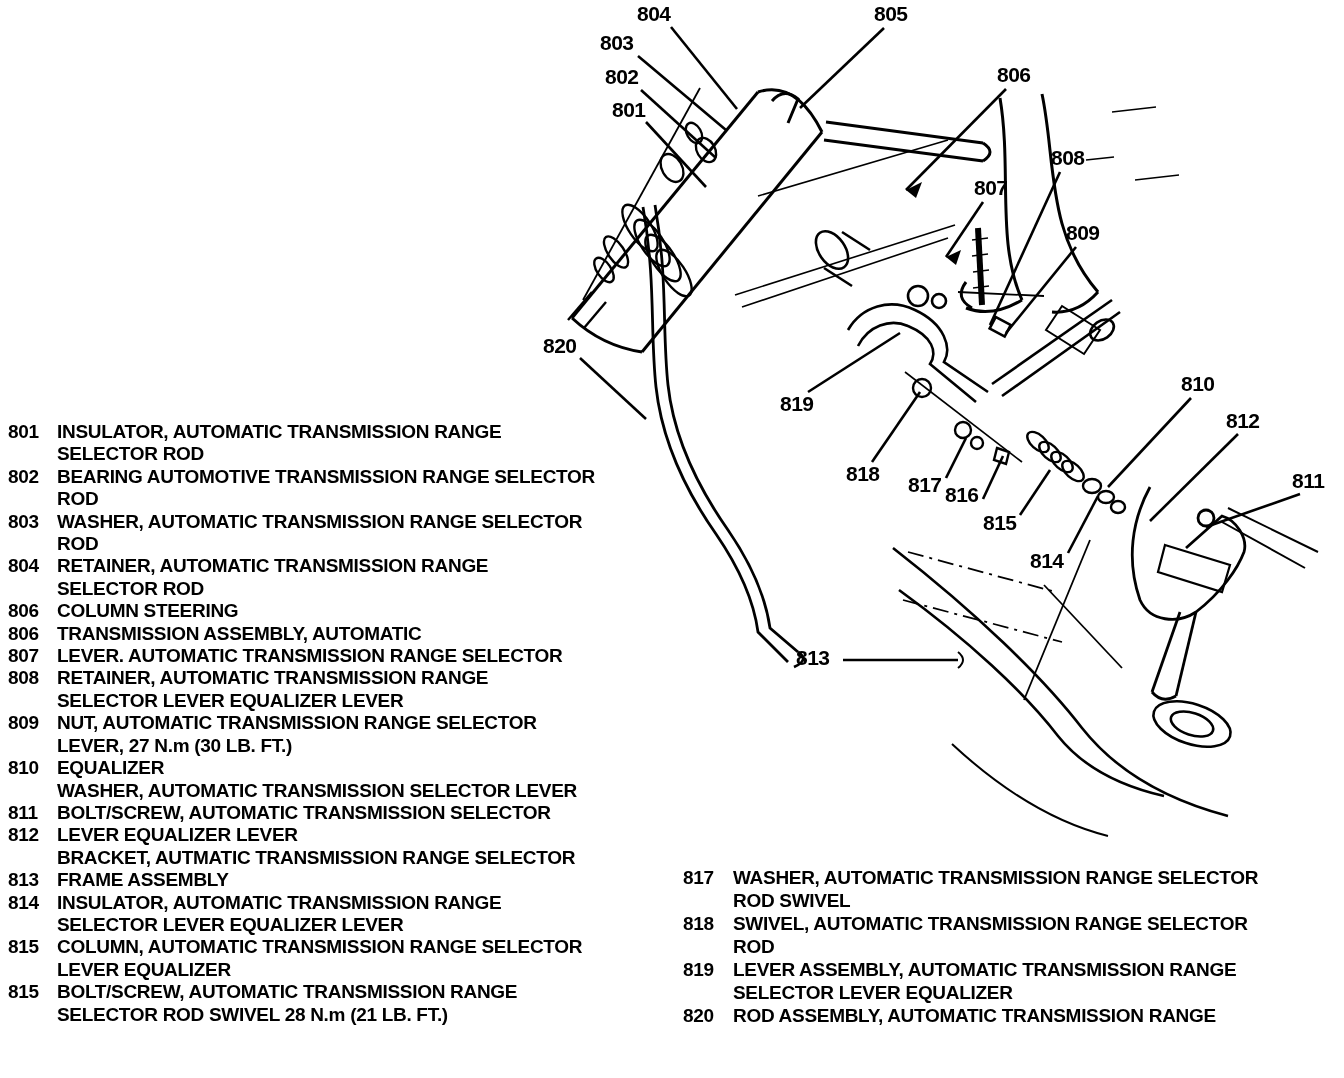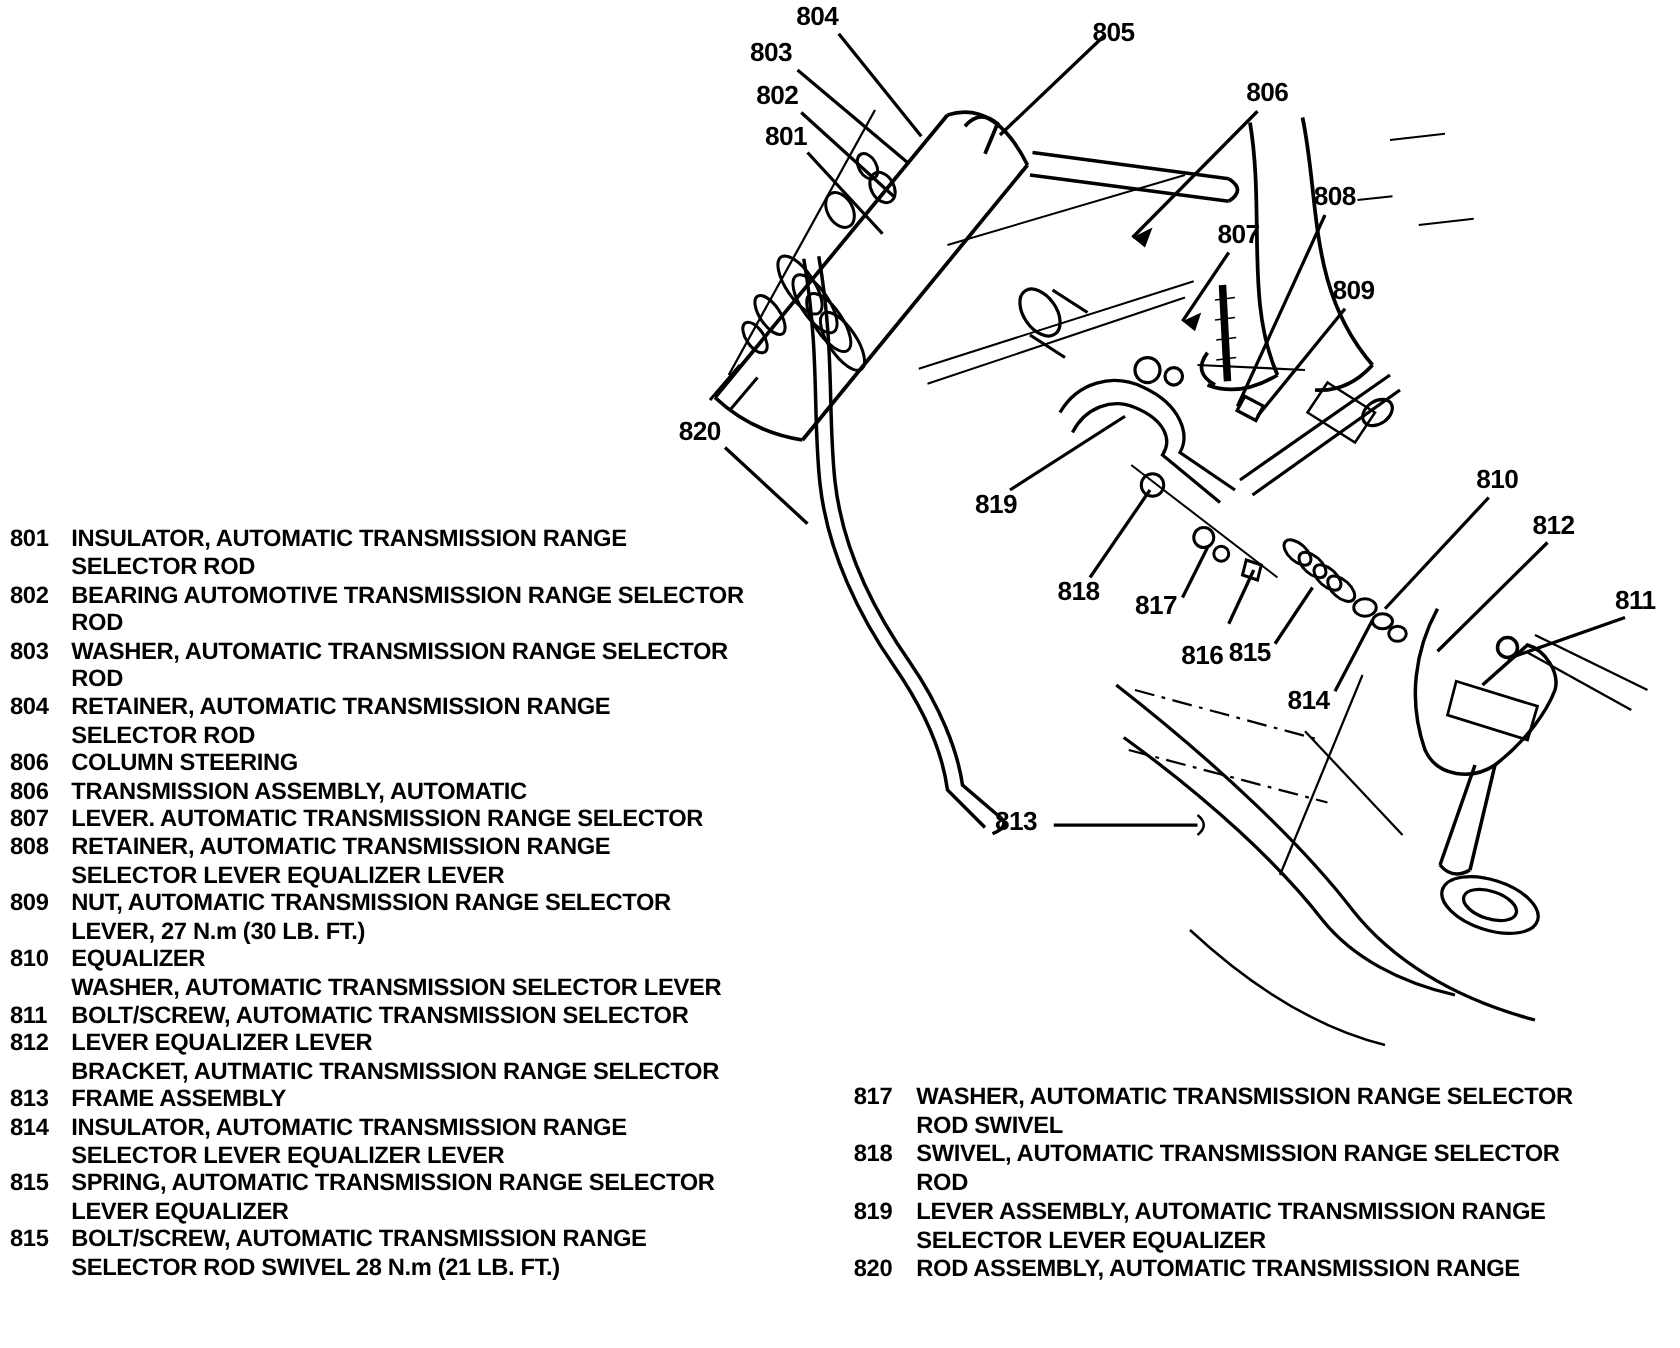--- a/index.html
+++ b/index.html
@@ -168,32 +168,32 @@
         <line x1="808" y1="392" x2="900" y2="333" class="leader"></line>
         <line x1="580" y1="358" x2="646" y2="419" class="leader"></line>
       </g>
   </svg>
 
   <div id="callouts">
       <div class="callout" style="left: 612px; top: 100px;">801</div>
       <div class="callout" style="left: 605px; top: 67px;">802</div>
       <div class="callout" style="left: 600px; top: 33px;">803</div>
       <div class="callout" style="left: 637px; top: 4px;">804</div>
-      <div class="callout" style="left: 874px; top: 17px;">805</div>
+      <div class="callout" style="left: 874px; top: 4px;">805</div>
       <div class="callout" style="left: 997px; top: 65px;">806</div>
       <div class="callout" style="left: 974px; top: 178px;">807</div>
       <div class="callout" style="left: 1051px; top: 148px;">808</div>
       <div class="callout" style="left: 1066px; top: 223px;">809</div>
       <div class="callout" style="left: 1181px; top: 374px;">810</div>
       <div class="callout" style="left: 1292px; top: 471px;">811</div>
       <div class="callout" style="left: 1226px; top: 411px;">812</div>
       <div class="callout" style="left: 796px; top: 648px;">813</div>
       <div class="callout" style="left: 1030px; top: 551px;">814</div>
       <div class="callout" style="left: 983px; top: 513px;">815</div>
-      <div class="callout" style="left: 945px; top: 515px; text-align: center;">816</div>
+      <div class="callout" style="left: 945px; top: 485px; text-align: center;">816</div>
       <div class="callout" style="left: 908px; top: 475px;">817</div>
       <div class="callout" style="left: 846px; top: 464px;">818</div>
       <div class="callout" style="left: 780px; top: 394px;">819</div>
       <div class="callout" style="left: 543px; top: 336px;">820</div>
     </div>
 
   <div id="legend-left" class="legend" style="left: 8px; top: 421px;">
       <div class="legend-row">
         <div class="legend-num">801</div>
         <div>
@@ -283,21 +283,21 @@
       <div class="legend-row">
         <div class="legend-num">814</div>
         <div>
           <div class="legend-line">INSULATOR, AUTOMATIC TRANSMISSION RANGE</div>
           <div class="legend-line">SELECTOR LEVER EQUALIZER LEVER</div>
         </div>
       </div>
       <div class="legend-row">
         <div class="legend-num">815</div>
         <div>
-          <div class="legend-line">SPRING, AUTOMATIC TRANSMISSION RANGE SELECTOR</div>
+          <div class="legend-line">COLUMN, AUTOMATIC TRANSMISSION RANGE SELECTOR</div>
           <div class="legend-line">LEVER EQUALIZER</div>
         </div>
       </div>
       <div class="legend-row">
         <div class="legend-num">815</div>
         <div>
           <div class="legend-line">BOLT/SCREW, AUTOMATIC TRANSMISSION RANGE</div>
           <div class="legend-line">SELECTOR ROD SWIVEL 28 N.m (21 LB. FT.)</div>
         </div>
       </div>

